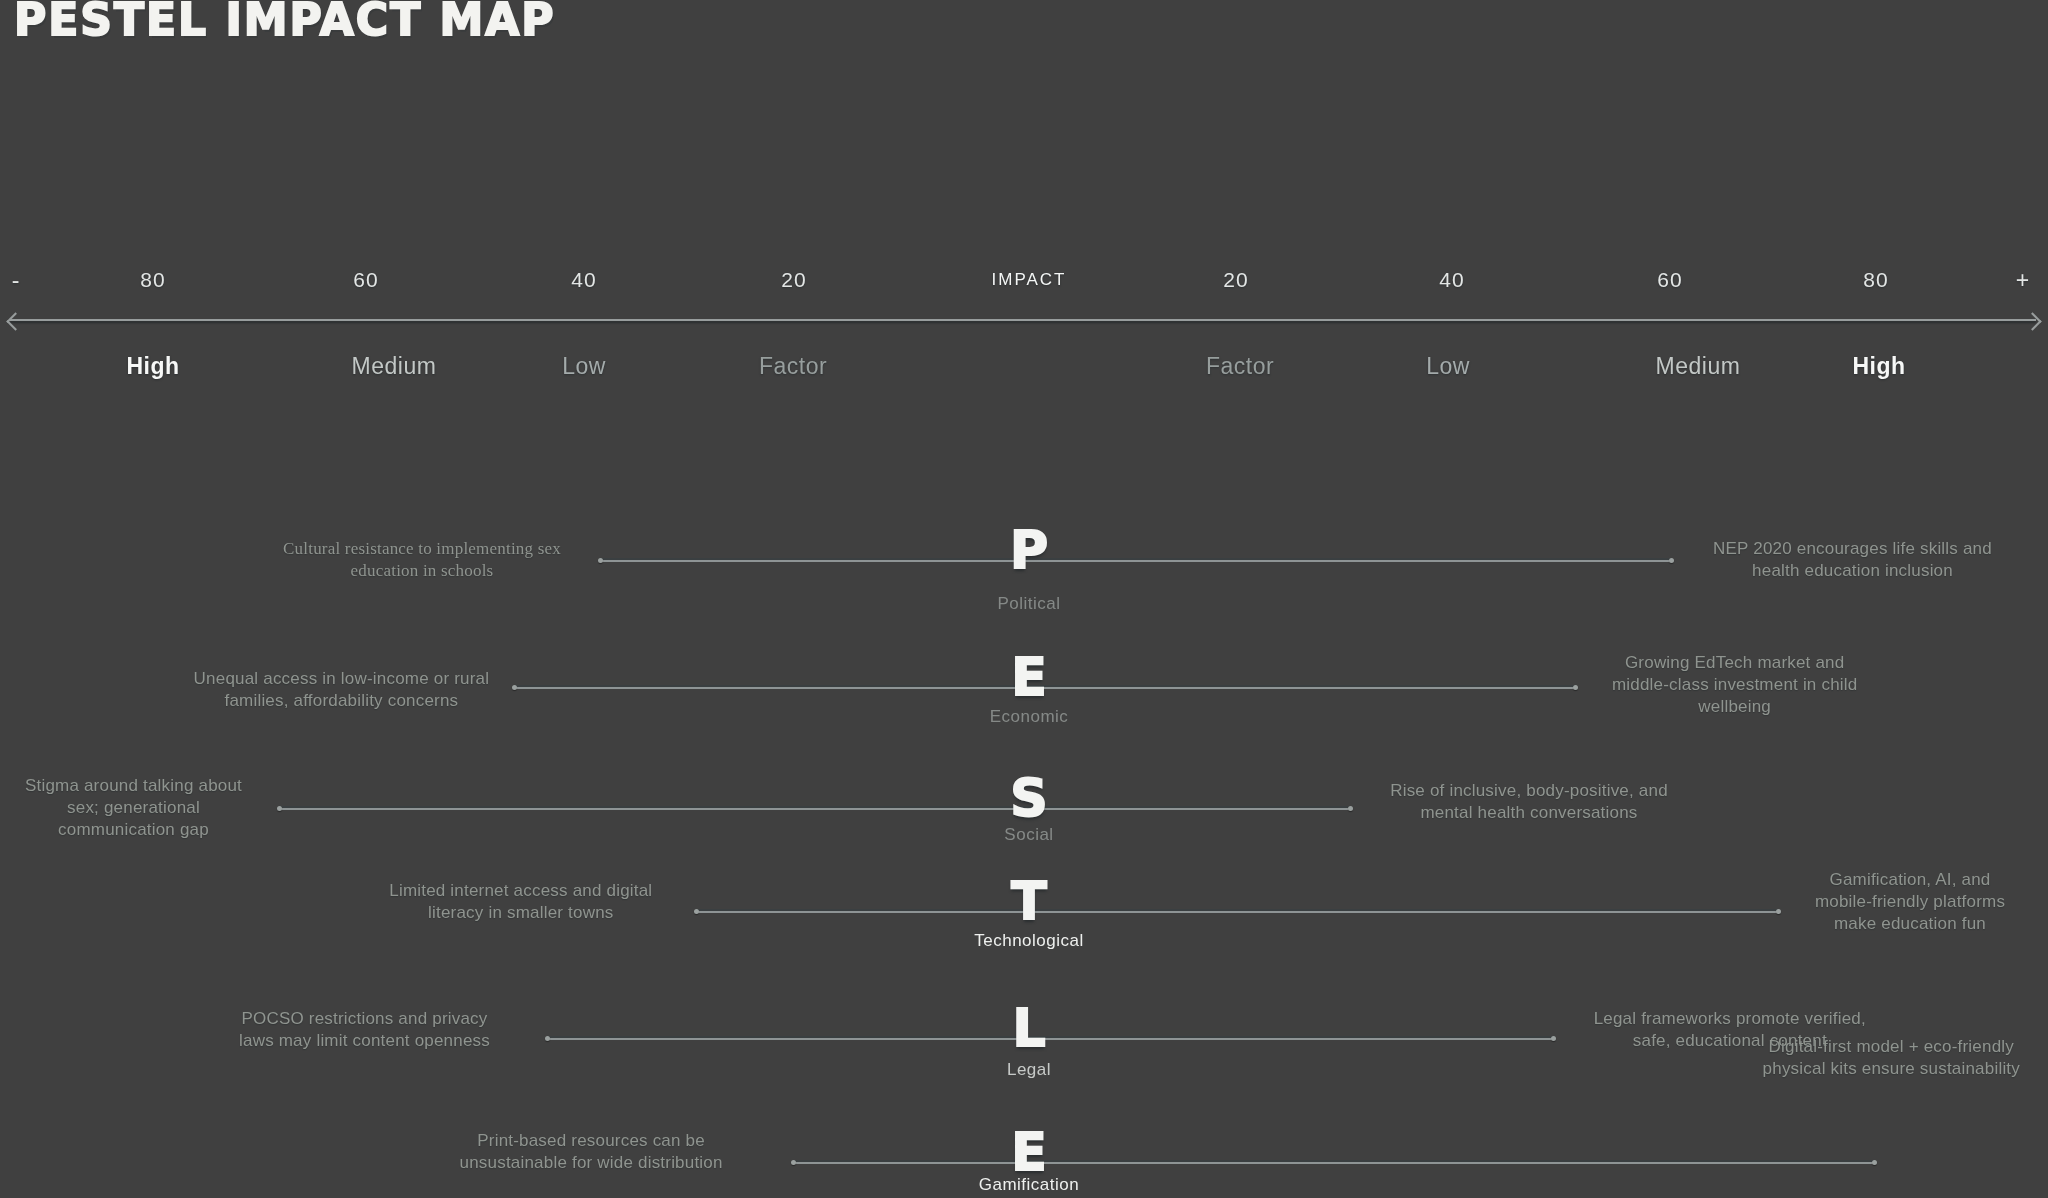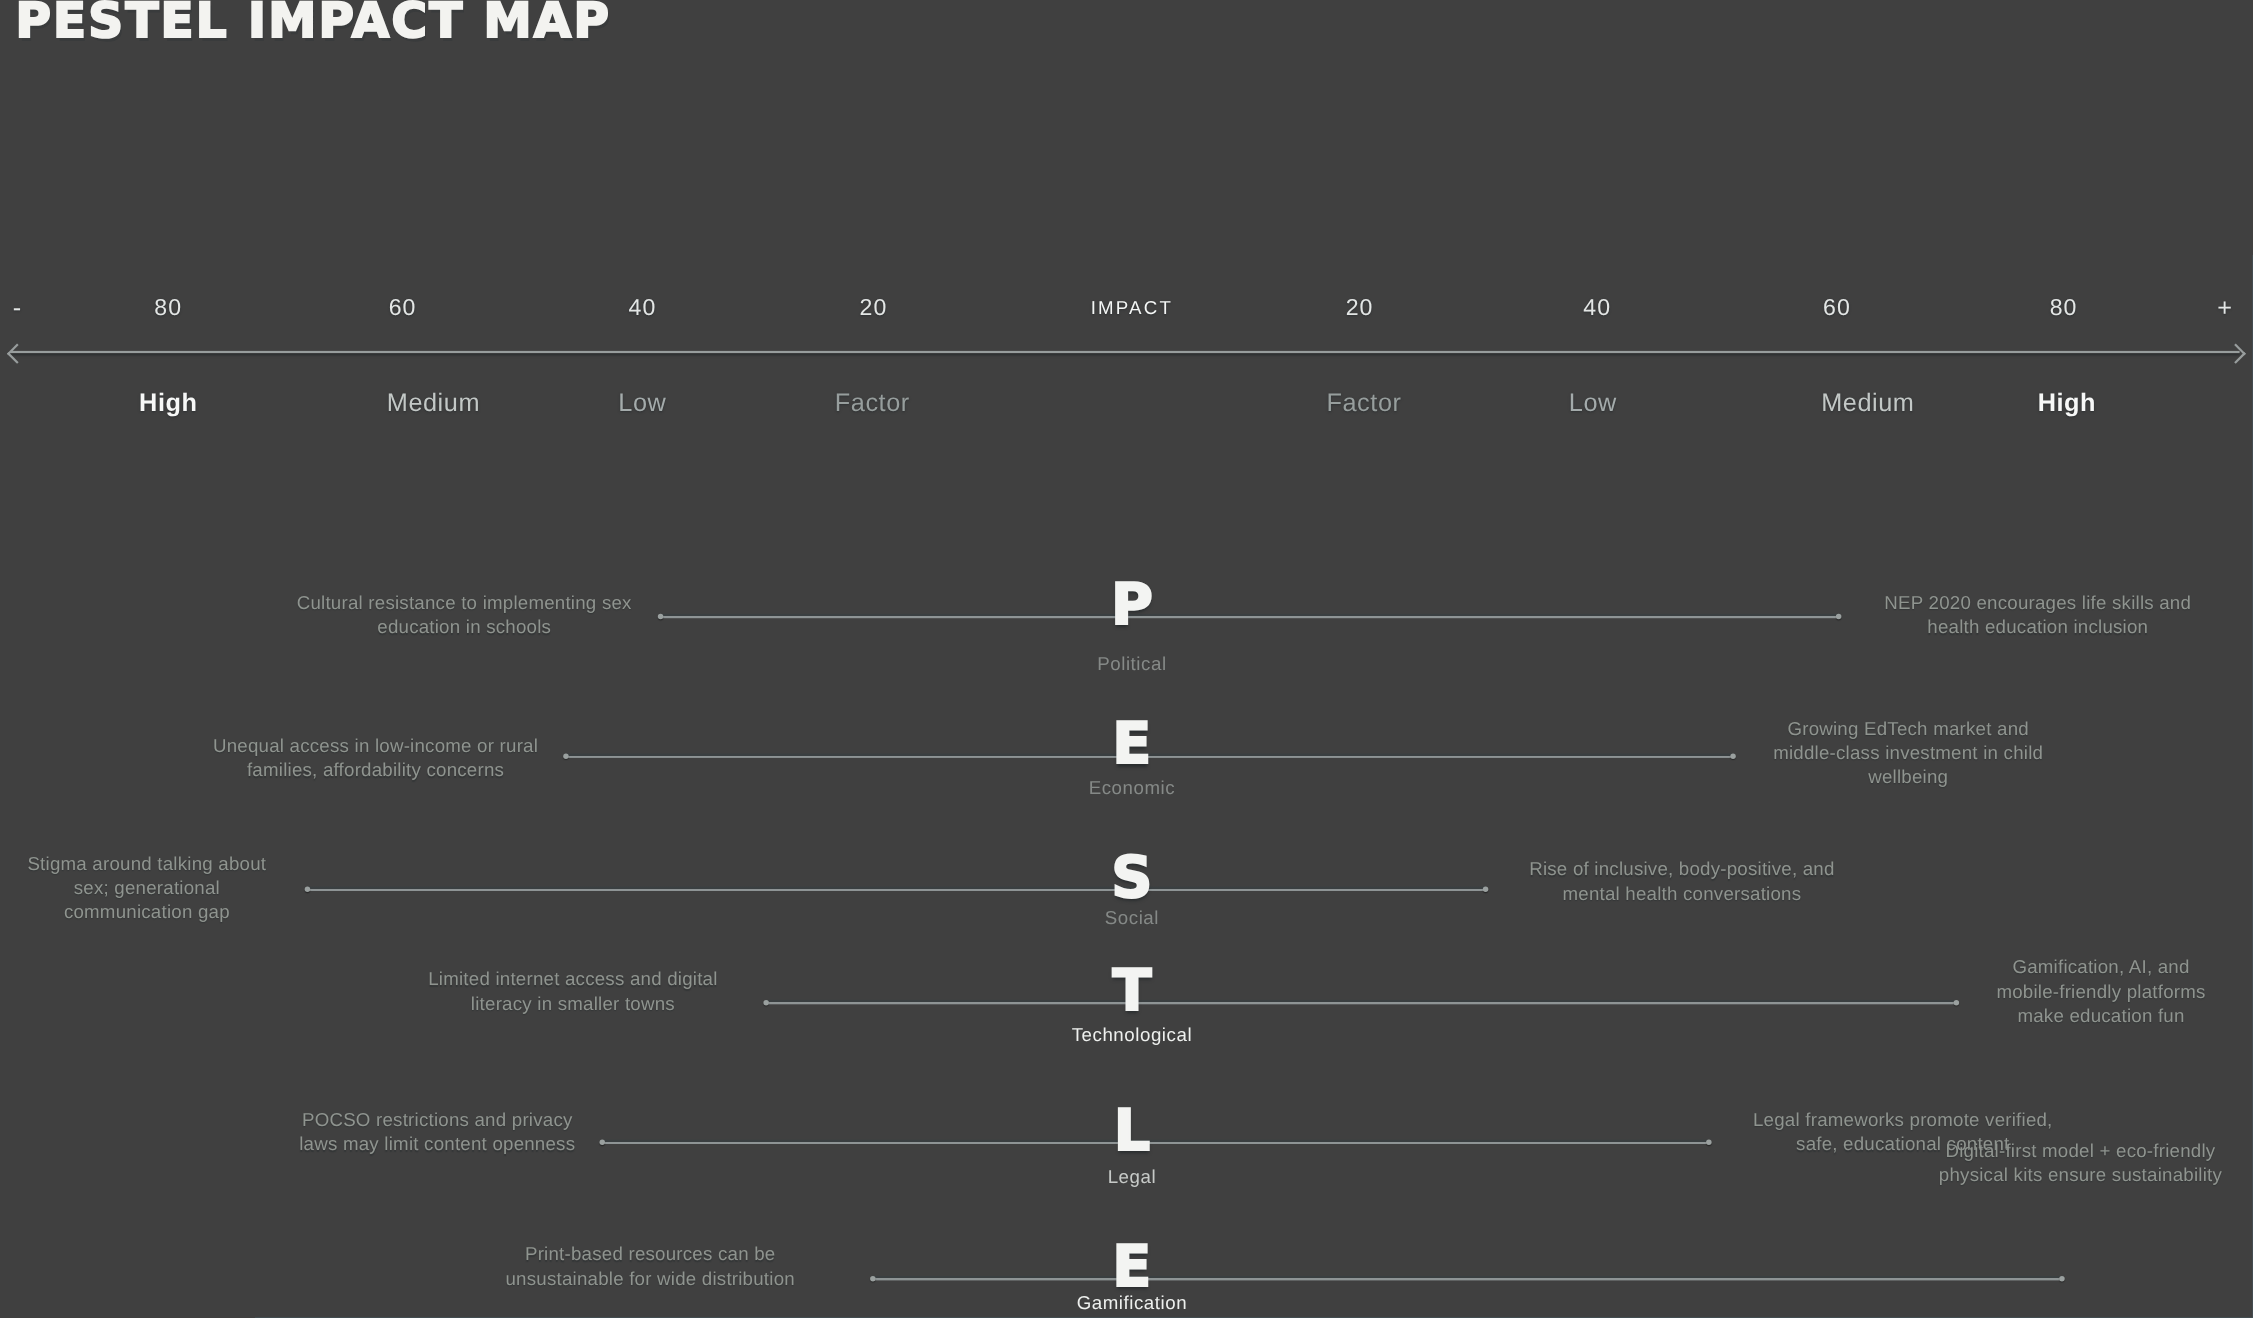--- a/index.html
+++ b/index.html
@@ -100,21 +100,21 @@
       <span class="scale-label lvl-low" style="left: 1448px; top: 366px;">Low</span>
       <span class="scale-label lvl-medium" style="left: 1670px; top: 366px;">Medium</span>
       <span class="scale-label lvl-high" style="left: 1879px; top: 366px;">High</span>
     </div>
   <div id="rows">
       <div class="row-line" style="left: 601px; top: 558px; width: 1070px;"></div>
       <div class="dot" style="left: 598px; top: 558px;"></div>
       <div class="dot" style="left: 1669px; top: 558px;"></div>
       <span class="row-letter" style="left: 1029px; top: 550px;">P</span>
       <span class="row-cat cat-dim" style="left: 1029px; top: 604px;">Political</span>
-      <div class="row-text" style="left: 267px; top: 560px; width: 310px;">Cultural resistance to implementing sex education in schools</div>
+      <div class="row-text" style="left: 267px; top: 560px; width: 310px; font-family: Liberation Serif, serif;">Cultural resistance to implementing sex education in schools</div>
       <div class="row-text" style="left: 1695px; top: 560px; width: 315px;">NEP 2020 encourages life skills and health education inclusion</div>
       <div class="row-line" style="left: 515.4px; top: 685px; width: 1059.3px;"></div>
       <div class="dot" style="left: 512.4px; top: 685px;"></div>
       <div class="dot" style="left: 1572.7px; top: 685px;"></div>
       <span class="row-letter" style="left: 1029px; top: 677px;">E</span>
       <span class="row-cat cat-dim" style="left: 1029px; top: 717px;">Economic</span>
       <div class="row-text" style="left: 191.4px; top: 678px; width: 300px; margin-top: 12px;">Unequal access in low-income or rural families, affordability concerns</div>
       <div class="row-text" style="left: 1598.7px; top: 685px; width: 272px;">Growing EdTech market and middle-class investment in child wellbeing</div>
       <div class="row-line" style="left: 280px; top: 806px; width: 1070px;"></div>
       <div class="dot" style="left: 277px; top: 806px;"></div>
@@ -128,21 +128,21 @@
       <div class="dot" style="left: 1776px; top: 909px;"></div>
       <span class="row-letter" style="left: 1029px; top: 901px;">T</span>
       <span class="row-cat cat-bright" style="left: 1029px; top: 941px;">Technological</span>
       <div class="row-text" style="left: 368.3px; top: 902px; width: 305px;">Limited internet access and digital literacy in smaller towns</div>
       <div class="row-text" style="left: 1810px; top: 902px; width: 200px;">Gamification, AI, and mobile-friendly platforms make education fun</div>
       <div class="row-line" style="left: 547.5px; top: 1036px; width: 1005.8px;"></div>
       <div class="dot" style="left: 544.5px; top: 1036px;"></div>
       <div class="dot" style="left: 1551.3px; top: 1036px;"></div>
       <span class="row-letter" style="left: 1029px; top: 1028px;">L</span>
       <span class="row-cat cat-mid" style="left: 1029px; top: 1070px;">Legal</span>
-      <div class="row-text" style="left: 255px; top: 1030px; width: 285px;">POCSO restrictions and privacy laws may limit content openness</div>
+      <div class="row-text" style="left: 222px; top: 1030px; width: 285px;">POCSO restrictions and privacy laws may limit content openness</div>
       <div class="row-text" style="left: 1577.3px; top: 1030px; width: 305px;">Legal frameworks promote verified, safe, educational content</div>
       <div class="row-line" style="left: 793.6px; top: 1160px; width: 1080.7px;"></div>
       <div class="dot" style="left: 790.6px; top: 1160px;"></div>
       <div class="dot" style="left: 1872.3px; top: 1160px;"></div>
       <span class="row-letter" style="left: 1029px; top: 1152px;">E</span>
       <span class="row-cat cat-bright" style="left: 1029px; top: 1185px;">Gamification</span>
       <div class="row-text" style="left: 443.6px; top: 1152px; width: 295px;">Print-based resources can be unsustainable for wide distribution</div>
       <div class="row-text" style="left: 1757.3px; top: 1058px; width: 268px;">Digital-first model + eco-friendly physical kits ensure sustainability</div>
     </div>
 </div>

